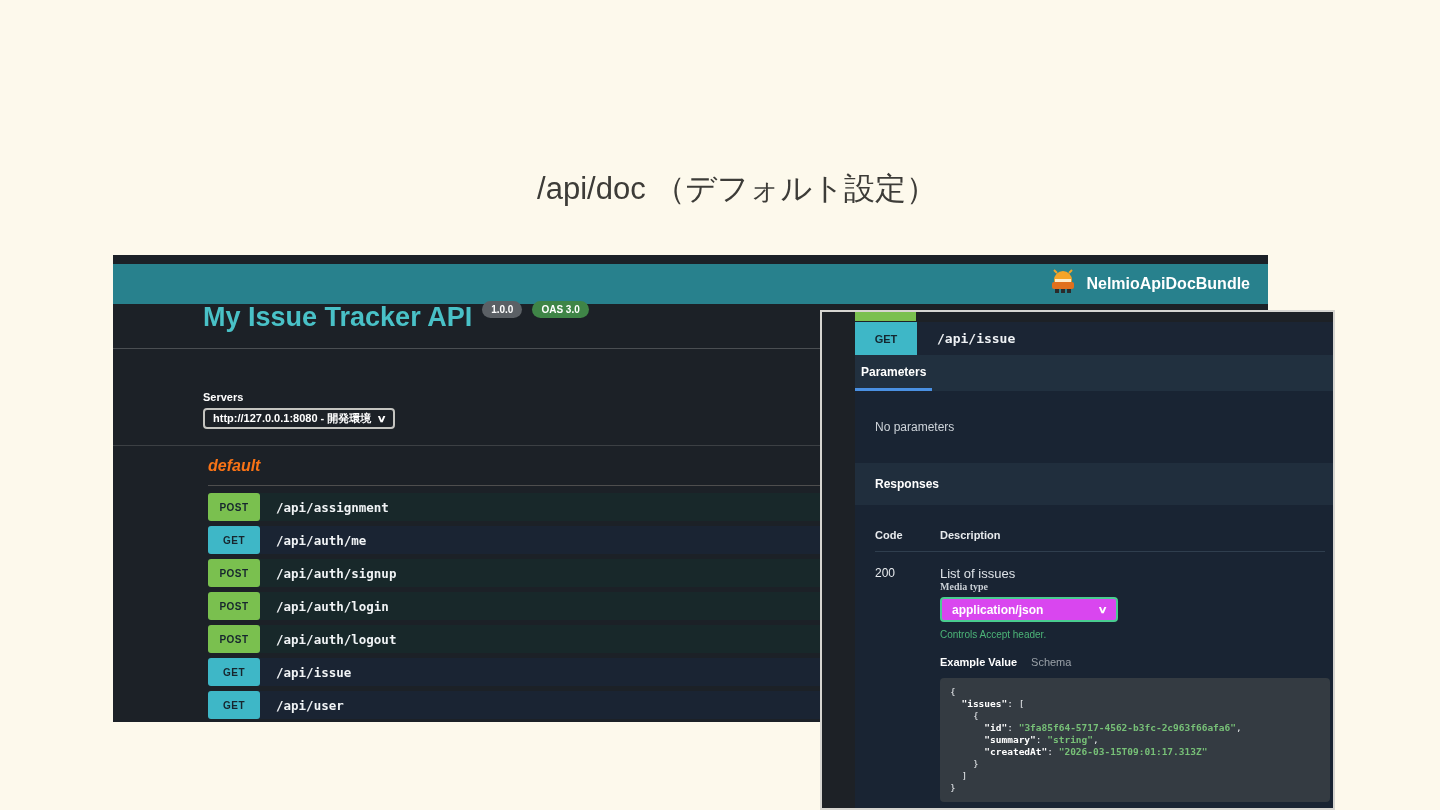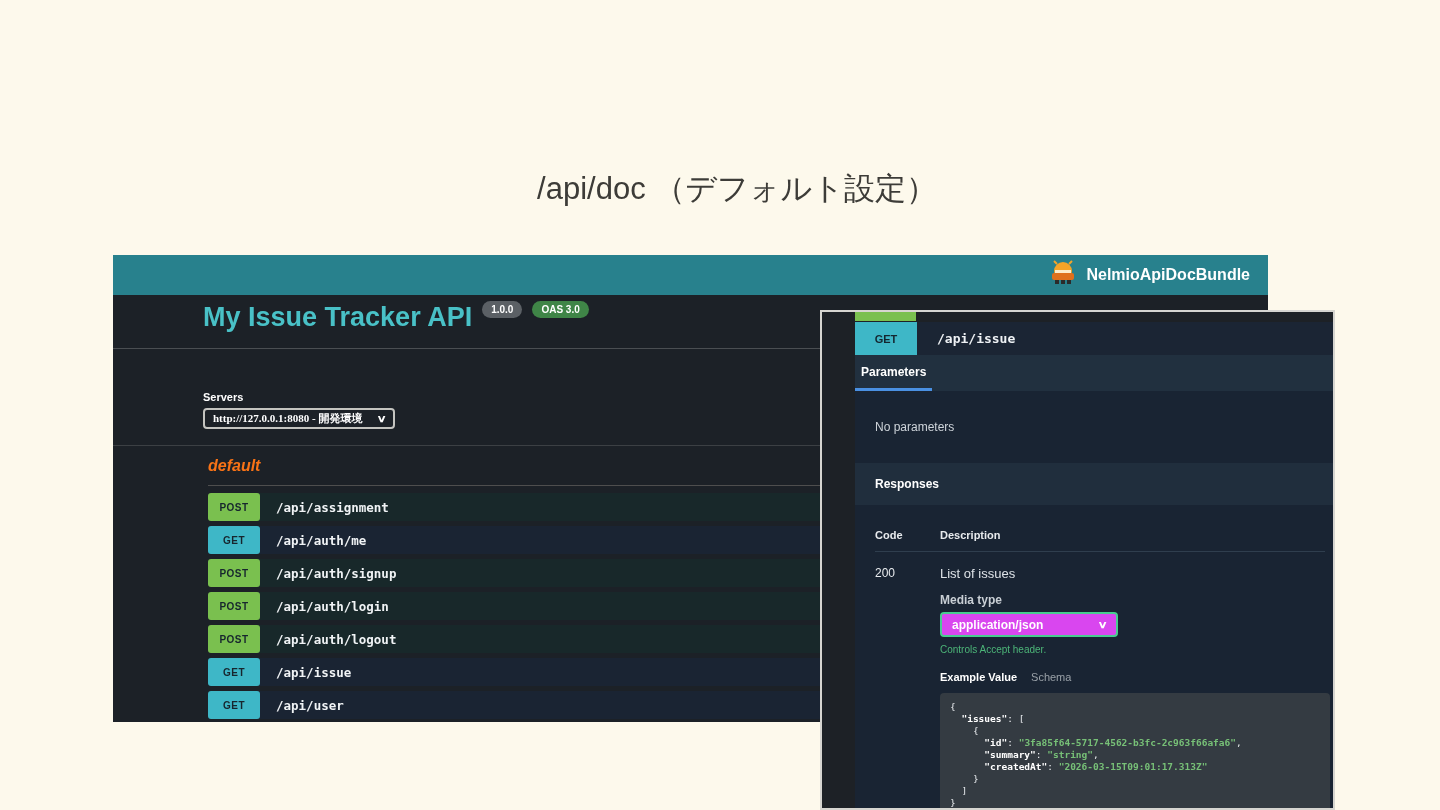--- a/index.html
+++ b/index.html
@@ -21,42 +21,42 @@
   }
 
   
   .main-shot{
     position:absolute;left:113px;top:255px;width:1155px;height:467px;
     background:#1c2127;overflow:hidden;
   }
   .topbar{
     height:40px;background:#28818d;
     display:flex;align-items:center;justify-content:flex-end;
-    padding-right:18px;box-sizing:border-box;
+    padding-right:18px;box-sizing:border-box;margin-top:9px;
   }
   .brand{display:flex;align-items:center;gap:8px;cursor:pointer;}
   .brand-name{color:#fff;font-weight:bold;font-size:16px;}
 
   .api-header{position:absolute;left:90px;top:47px;display:flex;align-items:center;gap:10px;text-align:center;}
   .api-title{color:#49c1c7;font-size:27px;font-weight:bold;}
   .pill{font-size:10px;font-weight:bold;color:#fff;padding:3px 9px;border-radius:10px;transform:translateY(-8px);}
   .pill-version{background:#5b6065;}
   .pill-oas{background:#3f8547;}
 
   .hr{position:absolute;left:0;width:100%;height:1px;background:#4a4e52;}
   .hr-1{top:93px;}
   .hr-2{top:190px;background:#3c4044;}
 
   .servers{position:absolute;left:90px;top:136px;}
   .servers-label{font-size:11px;font-weight:bold;color:#fff;margin-bottom:5px;}
   .server-select{
     width:192px;height:21px;border:2px solid #c4c4c0;border-radius:4px;
     color:#fff;font-size:11px;font-weight:bold;
     display:flex;align-items:center;justify-content:space-between;
-    padding:0 8px;background:transparent;box-sizing:border-box;cursor:pointer;font-family:Liberation Serif, serif;
+    padding:0 8px;background:transparent;box-sizing:border-box;cursor:pointer;
   }
   .chev{font-size:10px;color:#fff;transform:scaleX(1.4);}
 
   .default-section{position:absolute;left:95px;top:202px;}
   .section-title{
     font-size:16px;font-weight:bold;color:#f97316;
     padding-bottom:10px;border-bottom:1px solid #4e4e4e;width:1032px;font-style:italic;
   }
   .endpoint-list{margin-top:7px;display:flex;flex-direction:column;gap:5px;}
   .endpoint-row{height:28px;width:1032px;display:flex;align-items:center;border-radius:4px;cursor:pointer;}
@@ -94,21 +94,21 @@
     height:42px;background:#202e3d;display:flex;align-items:center;padding-left:20px;
     color:#fff;font-size:12px;font-weight:bold;flex:none;
   }
   .responses-body{background:#192433;flex:1;padding:24px 8px 0 20px;box-sizing:border-box;}
   .resp-header{display:flex;font-size:11px;font-weight:bold;color:#e8ebee;padding-bottom:10px;border-bottom:1px solid #2f3e4e;}
   .col-code{width:65px;flex:none;}
   .resp-row{display:flex;margin-top:14px;}
   .resp-code{width:65px;flex:none;font-size:12px;color:#e8ebee;}
   .resp-detail{flex:1;}
   .resp-desc{font-size:13px;color:#dde2e7;}
-  .media-label{margin-top:12px;font-size:12px;color:#c9cfd5;font-weight:600;}
+  .media-label{margin-top:0;font-size:10px;color:#c9cfd5;font-weight:600;font-family:Liberation Serif, serif;}
   .media-select{
     margin-top:5px;width:178px;height:25px;border:2px solid #49cc90;border-radius:4px;
     display:flex;align-items:center;justify-content:space-between;padding:0 10px;
     color:#fff;font-size:12px;font-weight:bold;box-sizing:border-box;background:#d946ef;cursor:pointer;
   }
   .controls-hint{margin-top:7px;font-size:10px;color:#4cb578;}
   .example-tabs{margin-top:16px;display:flex;gap:14px;font-size:11px;align-items:baseline;}
   .tab-example{color:#fff;font-weight:bold;cursor:pointer;}
   .tab-schema{color:#9aa1a8;cursor:pointer;}
   .code-block{

